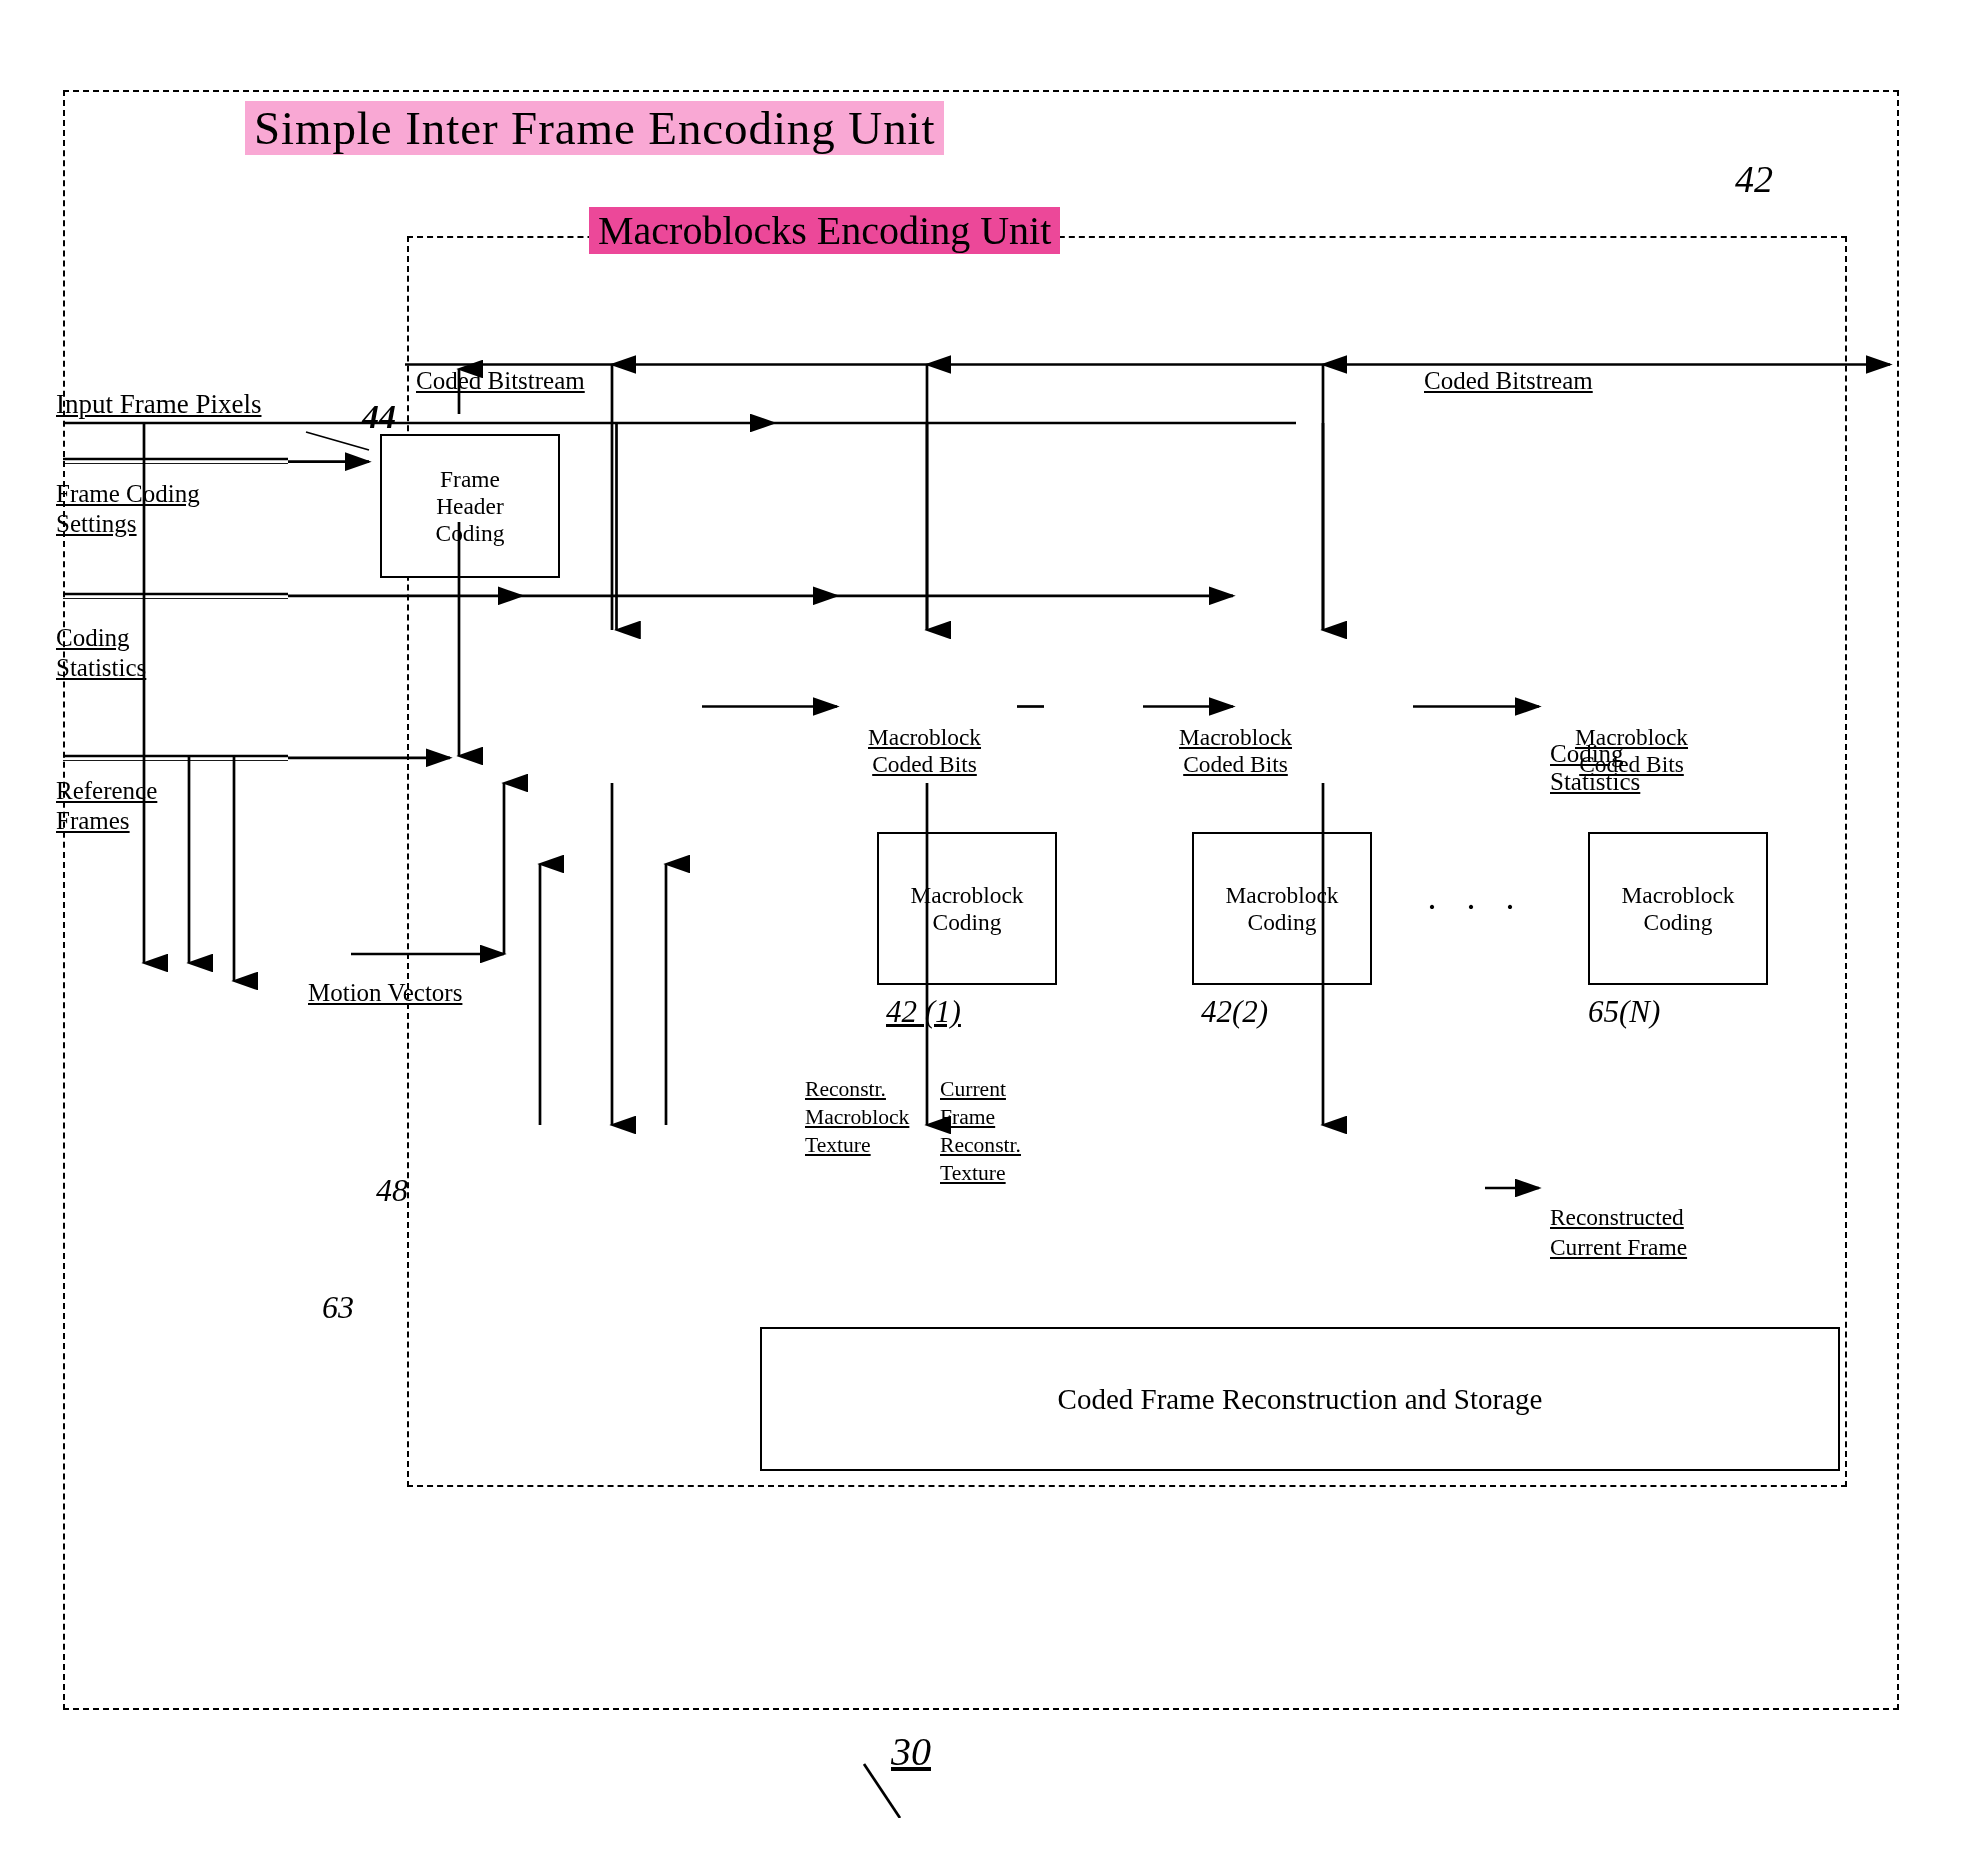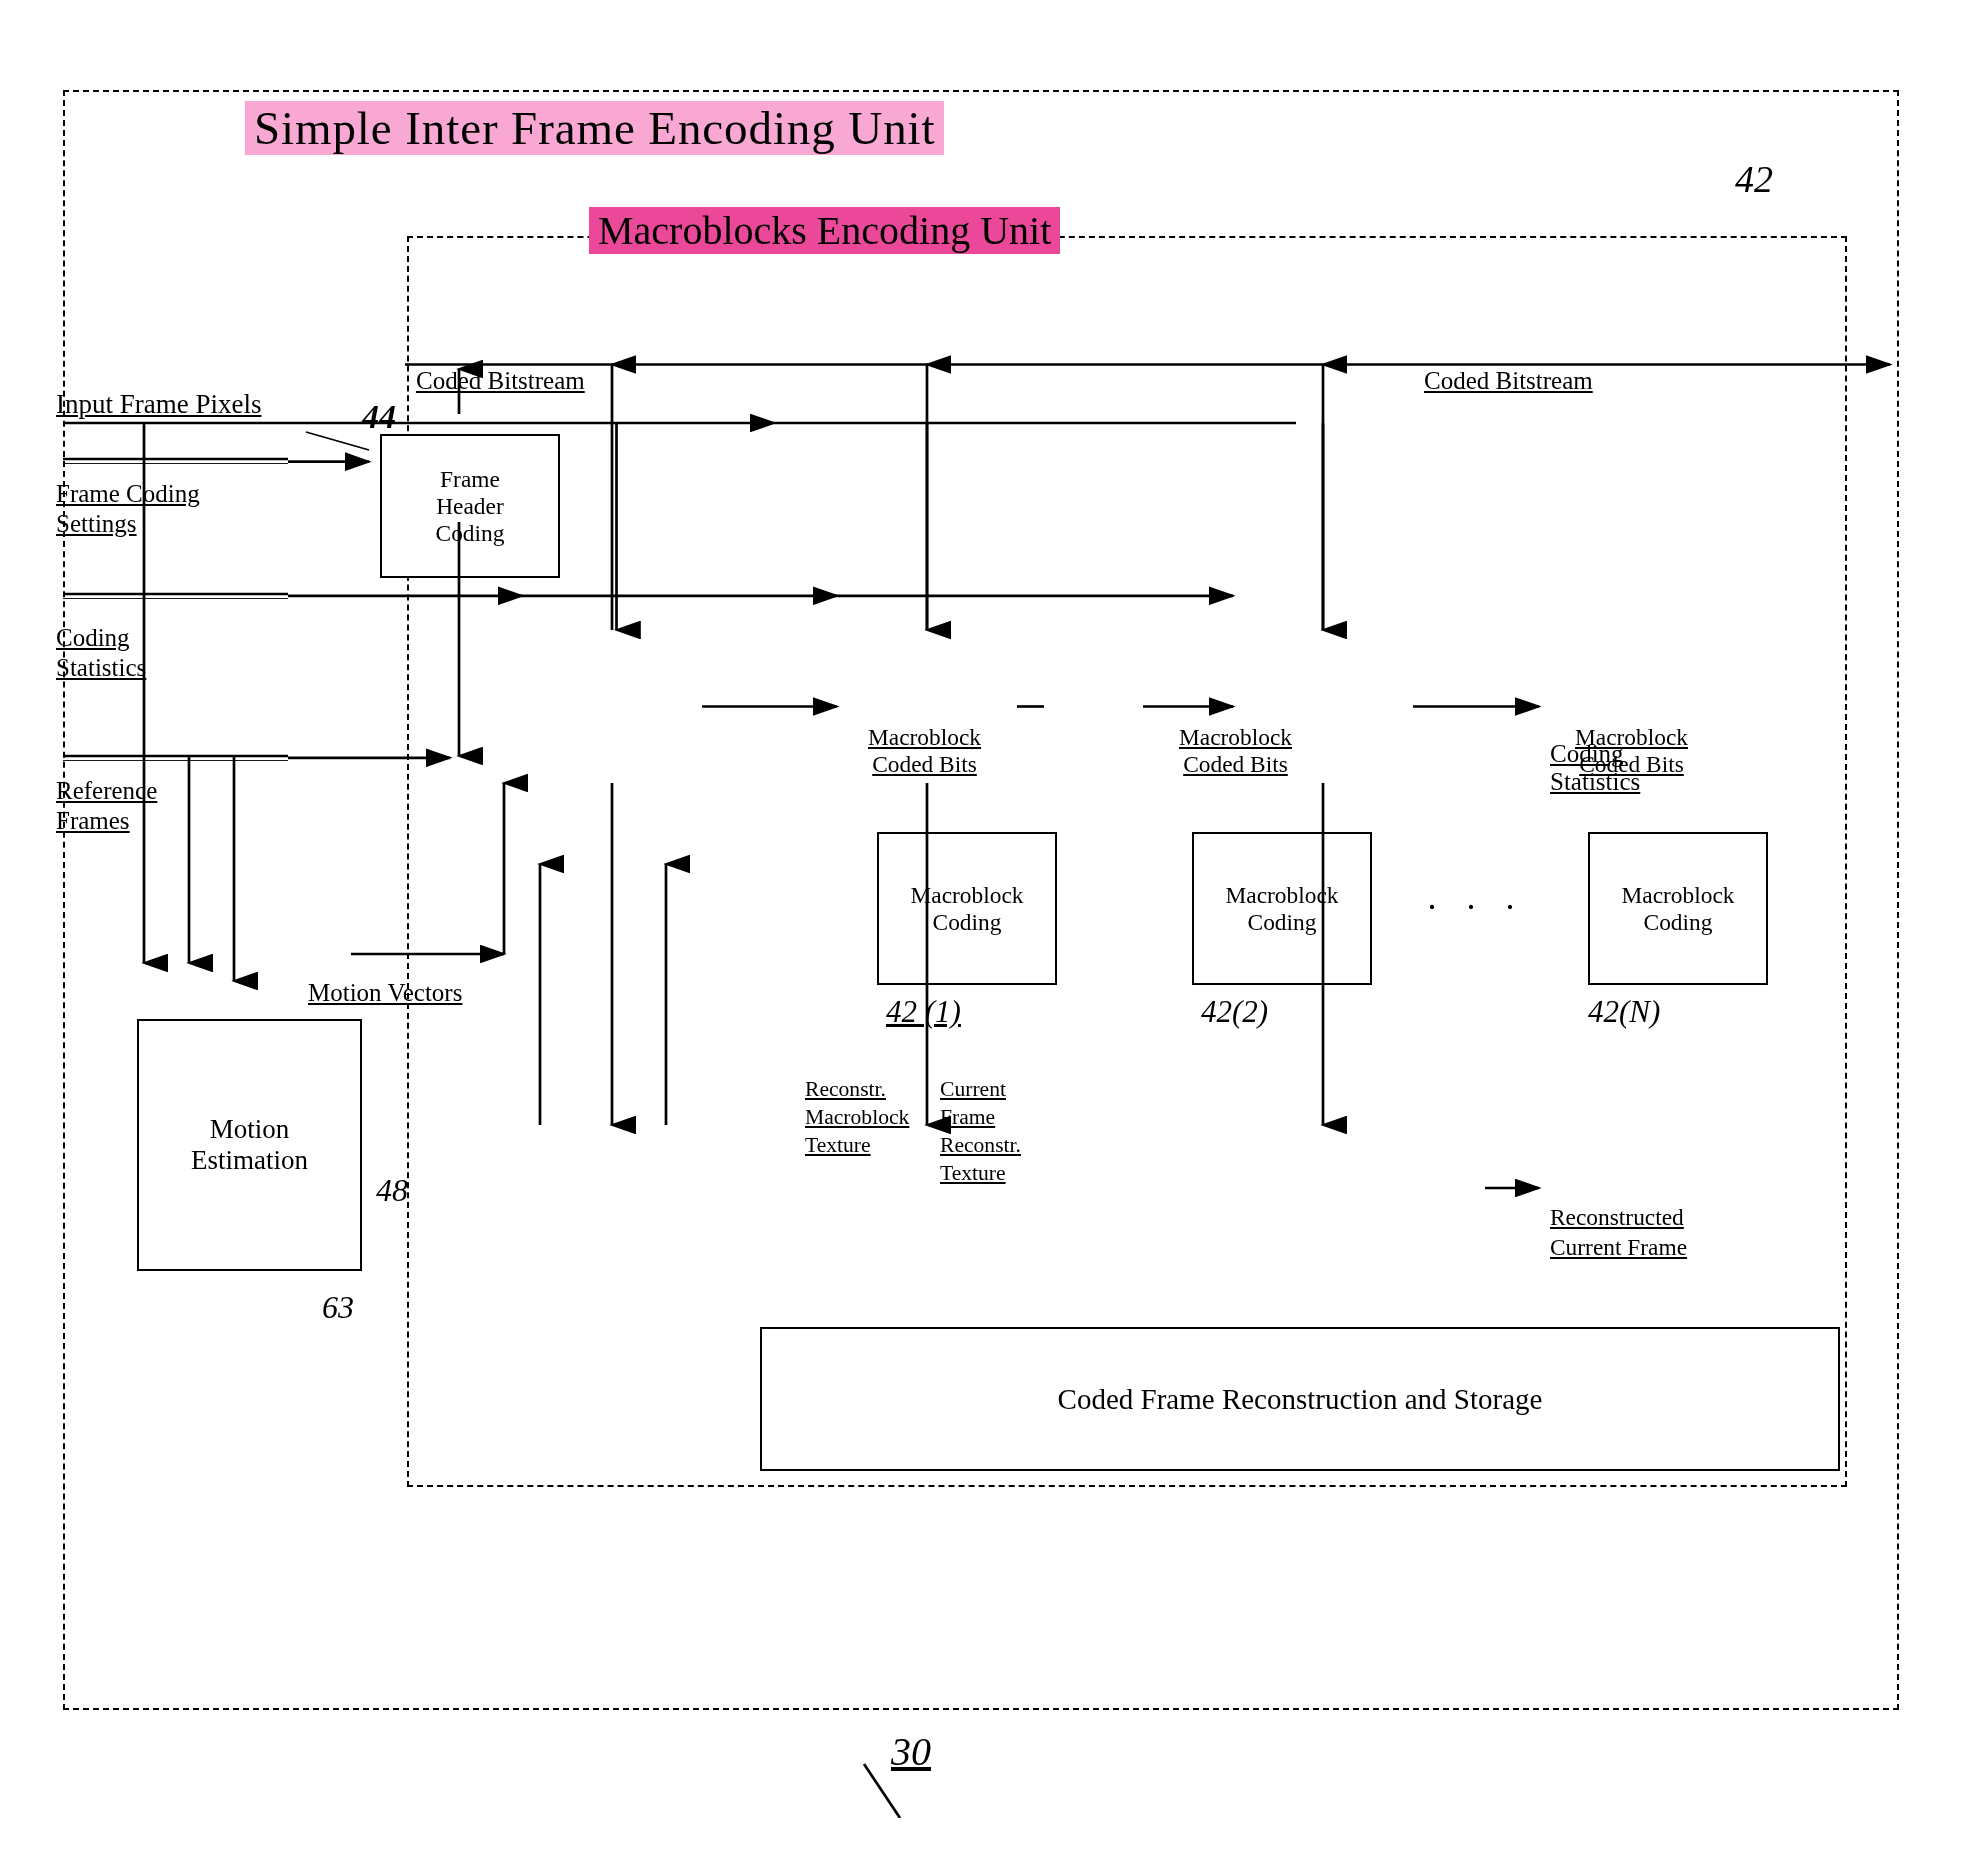--- a/index.html
+++ b/index.html
@@ -364,21 +364,21 @@
         <div style="white-space:pre-line;">Macroblock
 Coding</div>
       </div>
       <div class="mb-coding-box mb-coding-n">
         <div style="white-space:pre-line;">Macroblock
 Coding</div>
       </div>
 
       <div style="position:absolute; top:756px; left:477px; font-size:31px; font-style:italic;text-decoration:underline;">42 (1)</div>
       <div style="position:absolute; top:756px; left:792px; font-size:31px; font-style:italic;">42(2)</div>
-      <div style="position:absolute; top:756px; left:1179px; font-size:31px; font-style:italic;">42(N)</div>
+      <div style="position:absolute; top:756px; left:1179px; font-size:31px; font-style:italic;">65(N)</div>
 
       <div class="dots-separator">· · ·</div>
 
       <div class="reconstr-mb">
         <span style="white-space:pre-line;">Reconstr.
 Macroblock
 Texture</span>
       </div>
       <div class="current-frame-reconstr">
         <span style="white-space:pre-line;">Current
@@ -410,24 +410,20 @@
     </div>
     <div class="coding-statistics">
       <span style="white-space:pre-line;">Coding
 Statistics</span>
     </div>
     <div class="reference-frames">
       <span style="white-space:pre-line;">Reference
 Frames</span>
     </div>
 
-    <div class="motion-est-box">
-      <span style="white-space:pre-line;">Motion
-Estimation</span>
-    </div>
 
     <div class="motion-vectors">Motion
 Vectors</div>
 
     <div class="coding-stats-out">
       <span style="white-space:pre-line;">Coding
 Statistics</span>
     </div>
     <div class="reconstr-current">
       <span style="white-space:pre-line;">Reconstructed

